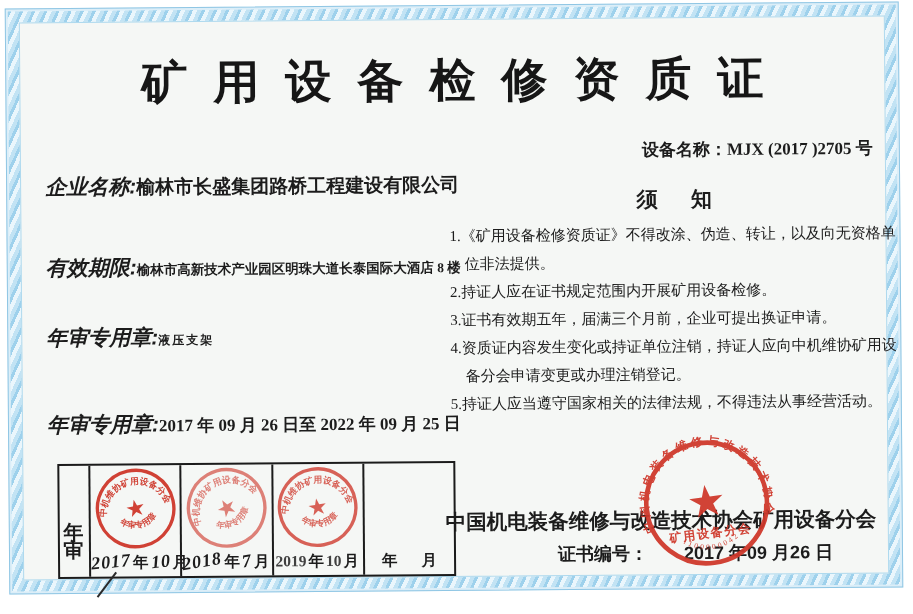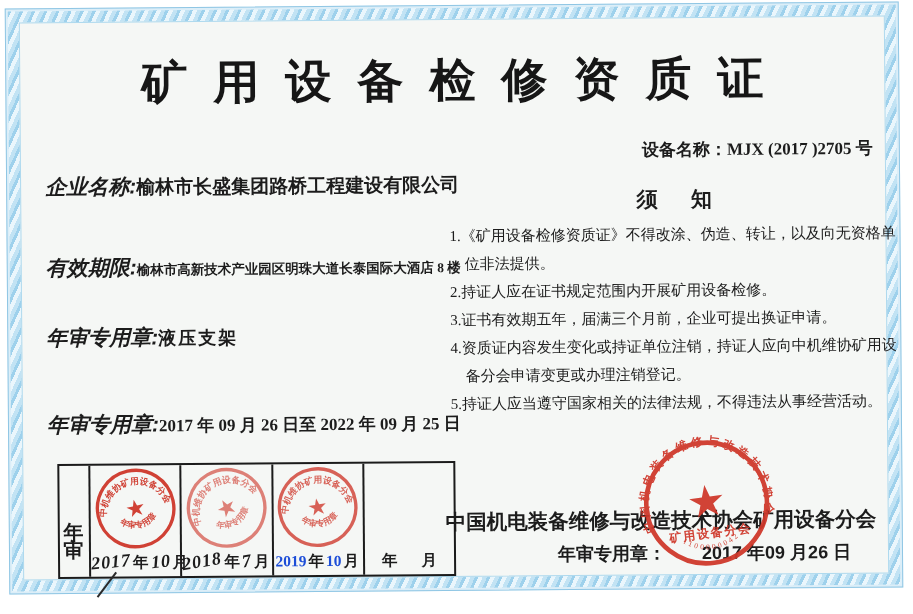--- a/index.html
+++ b/index.html
@@ -42,21 +42,21 @@
   }
   
   .field { position:absolute; left:24px; white-space:nowrap; }
   .field .lbl {
     font-family:"Liberation Sans", sans-serif;
     font-size:21px; font-weight:bold;font-style:italic;
   }
   .field .val { font-weight:bold; }
   .f0 { top:150px; } .f0 .val { font-size:19px; }
   .f1 { top:231px; } .f1 .val { font-size:13.5px; }
-  .f2 { top:301px; } .f2 .val { font-size:18px; letter-spacing:2px; }
+  .f2 { top:301px; } .f2 .val { font-size:12px; letter-spacing:2px; }
   .f3 { top:388px; } .f3 .val { font-size:17px; }
   
   .notice-heading {
     position:absolute; top:167px; left:552px; width:216px;
     text-align:center; font-size:21px; font-weight:bold; letter-spacing:14px;
     white-space:nowrap;
   }
   .notice {
     position:absolute; top:202px; left:428px; width:450px;
     font-size:15px; line-height:28px;
@@ -94,21 +94,21 @@
     position:absolute; bottom:3px; left:0; right:0; text-align:center;
     font-size:15.5px; font-weight:bold; white-space:nowrap;
   }
   .cell .date .unit { margin:0 2px; }
   .cell.c4 .date .unit { margin:0 12px; }
   .hw {
     display:inline-block; font-style:italic; font-size:18px;
     transform:rotate(-5deg); letter-spacing:1px;
   }
   .c2 .hw { transform:rotate(-9deg); }
-  .rd { color:#1d4ed8; }
+  .rd { color:#404040; }
   
   .stamp-sm {
     position:absolute; top:1px; left:50%; width:84px; height:84px; margin-left:-42px;
   }
   .c1 .stamp-sm { transform:rotate(-12deg); opacity:.95; }
   .c2 .stamp-sm { transform:rotate(-30deg); opacity:.62; }
   .c3 .stamp-sm { transform:rotate(-9deg); opacity:.78; }
   .stamp-big {
     position:absolute; left:616px; top:418px; width:134px; height:134px;
     transform:rotate(-7deg); opacity:.94;
@@ -216,21 +216,21 @@
       <div class="cell c4">
         <div class="date">
           <span></span><span class="unit">年</span><span></span><span class="unit">月</span>
         </div>
       </div>
     </div>
 
     <div class="issuer">中国机电装备维修与改造技术协会矿用设备分会</div>
 
     <div class="issue-date">
-      <span>年审专用章：</span><span class="gap"></span><span>2017 年09 月26 日</span>
+      <span>证书编号：</span><span class="gap"></span><span>2017 年09 月26 日</span>
     </div>
 
     <svg class="stamp-big" viewBox="0 0 160 160">
       <defs>
         <path id="bt" d="M 14,104 A 70,70 0 1 1 146,104" fill="none"></path>
         <path id="bb" d="M 44,122 A 55,55 0 0 0 116,122" fill="none"></path>
       </defs>
       <circle cx="80" cy="80" r="72" fill="none" stroke="#cf382b" stroke-width="5.5"></circle>
       <text font-size="14" font-weight="bold" fill="#cf382b" letter-spacing="4"><textPath href="#bt" startOffset="50%" text-anchor="middle">中国机电装备维修与改造技术协会</textPath></text>
       <text x="80" y="96" font-size="52" fill="#cf382b" text-anchor="middle">★</text>

